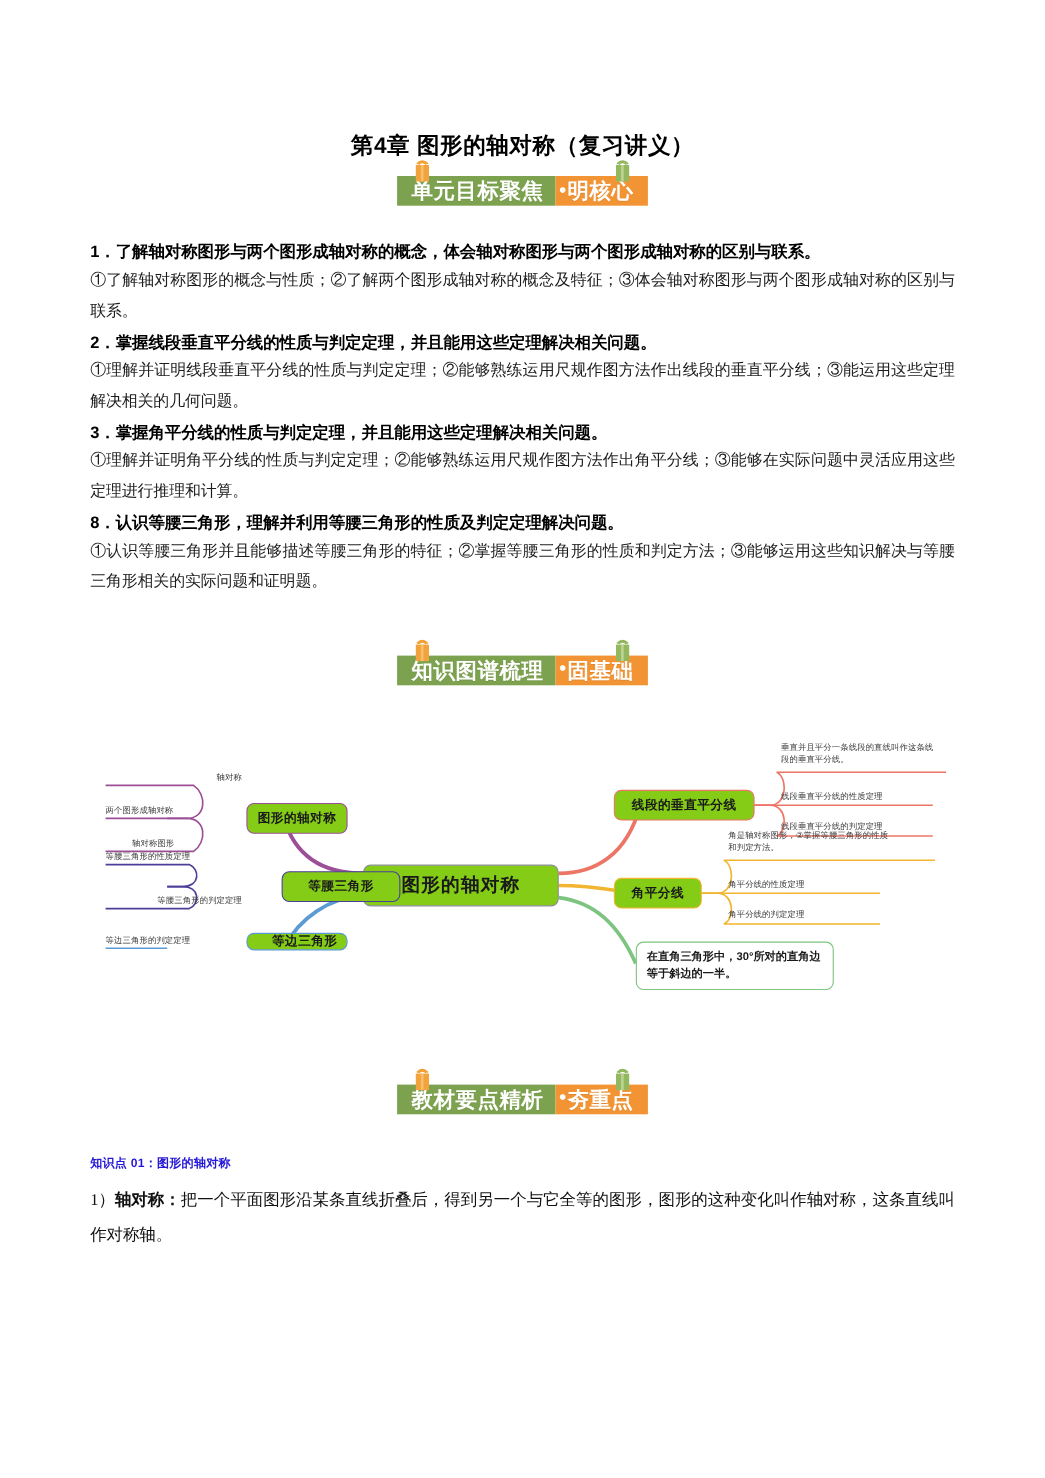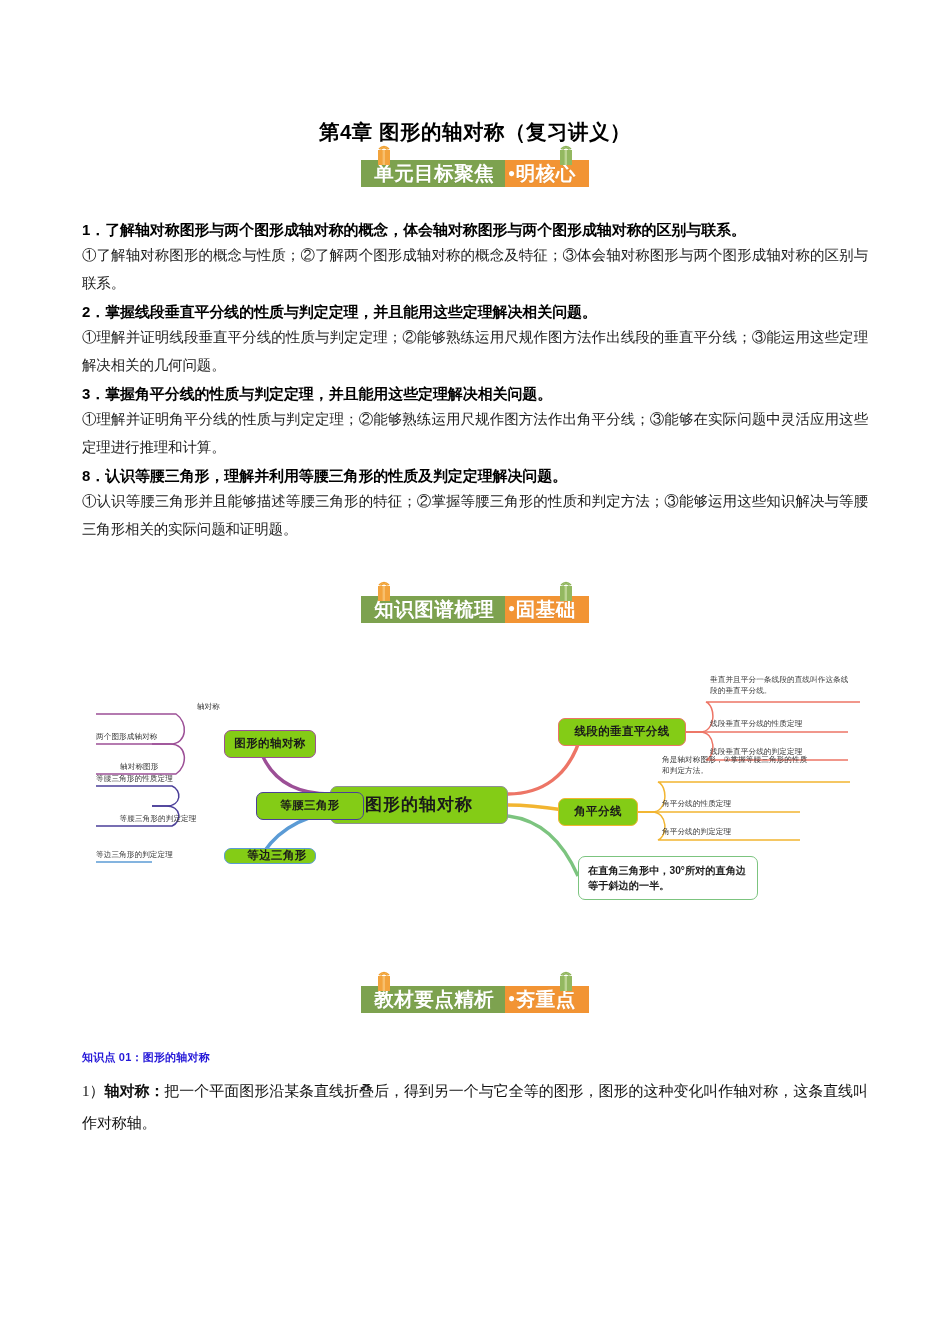--- a/index.html
+++ b/index.html
@@ -298,21 +298,21 @@
     </div>
     <div class="node lvl1" style="left:224px; top:204px; width:92px; height:16px; border-color:#5b9bd5;padding-left:24px;">
       <span>等边三角形</span>
     </div>
 
     <div class="leaf" style="left:146px; top:57px; text-align:right; width:74px;">轴对称</div>
     <div class="leaf" style="left:96px; top:87px; text-align:left; width:124px;">两个图形成轴对称</div>
     <div class="leaf" style="left:120px; top:117px; text-align:left; width:100px;">轴对称图形</div>
 
     <div class="leaf" style="left:96px; top:129px; text-align:left; width:124px;">等腰三角形的性质定理</div>
-    <div class="leaf" style="left:96px; top:169px; text-align:center; width:124px;">等腰三角形的判定定理</div>
+    <div class="leaf" style="left:96px; top:169px; text-align:right; width:124px;">等腰三角形的判定定理</div>
 
     <div class="leaf" style="left:96px; top:205px; text-align:left; width:124px;">等边三角形的判定定理</div>
 
     <div class="node lvl1" style="left:558px; top:74px; width:128px; height:28px; border-color:#ed7566;">
       <span>线段的垂直平分线</span>
     </div>
     <div class="node lvl1" style="left:558px; top:154px; width:80px; height:28px; border-color:#f2b531;">
       <span>角平分线</span>
     </div>
 

